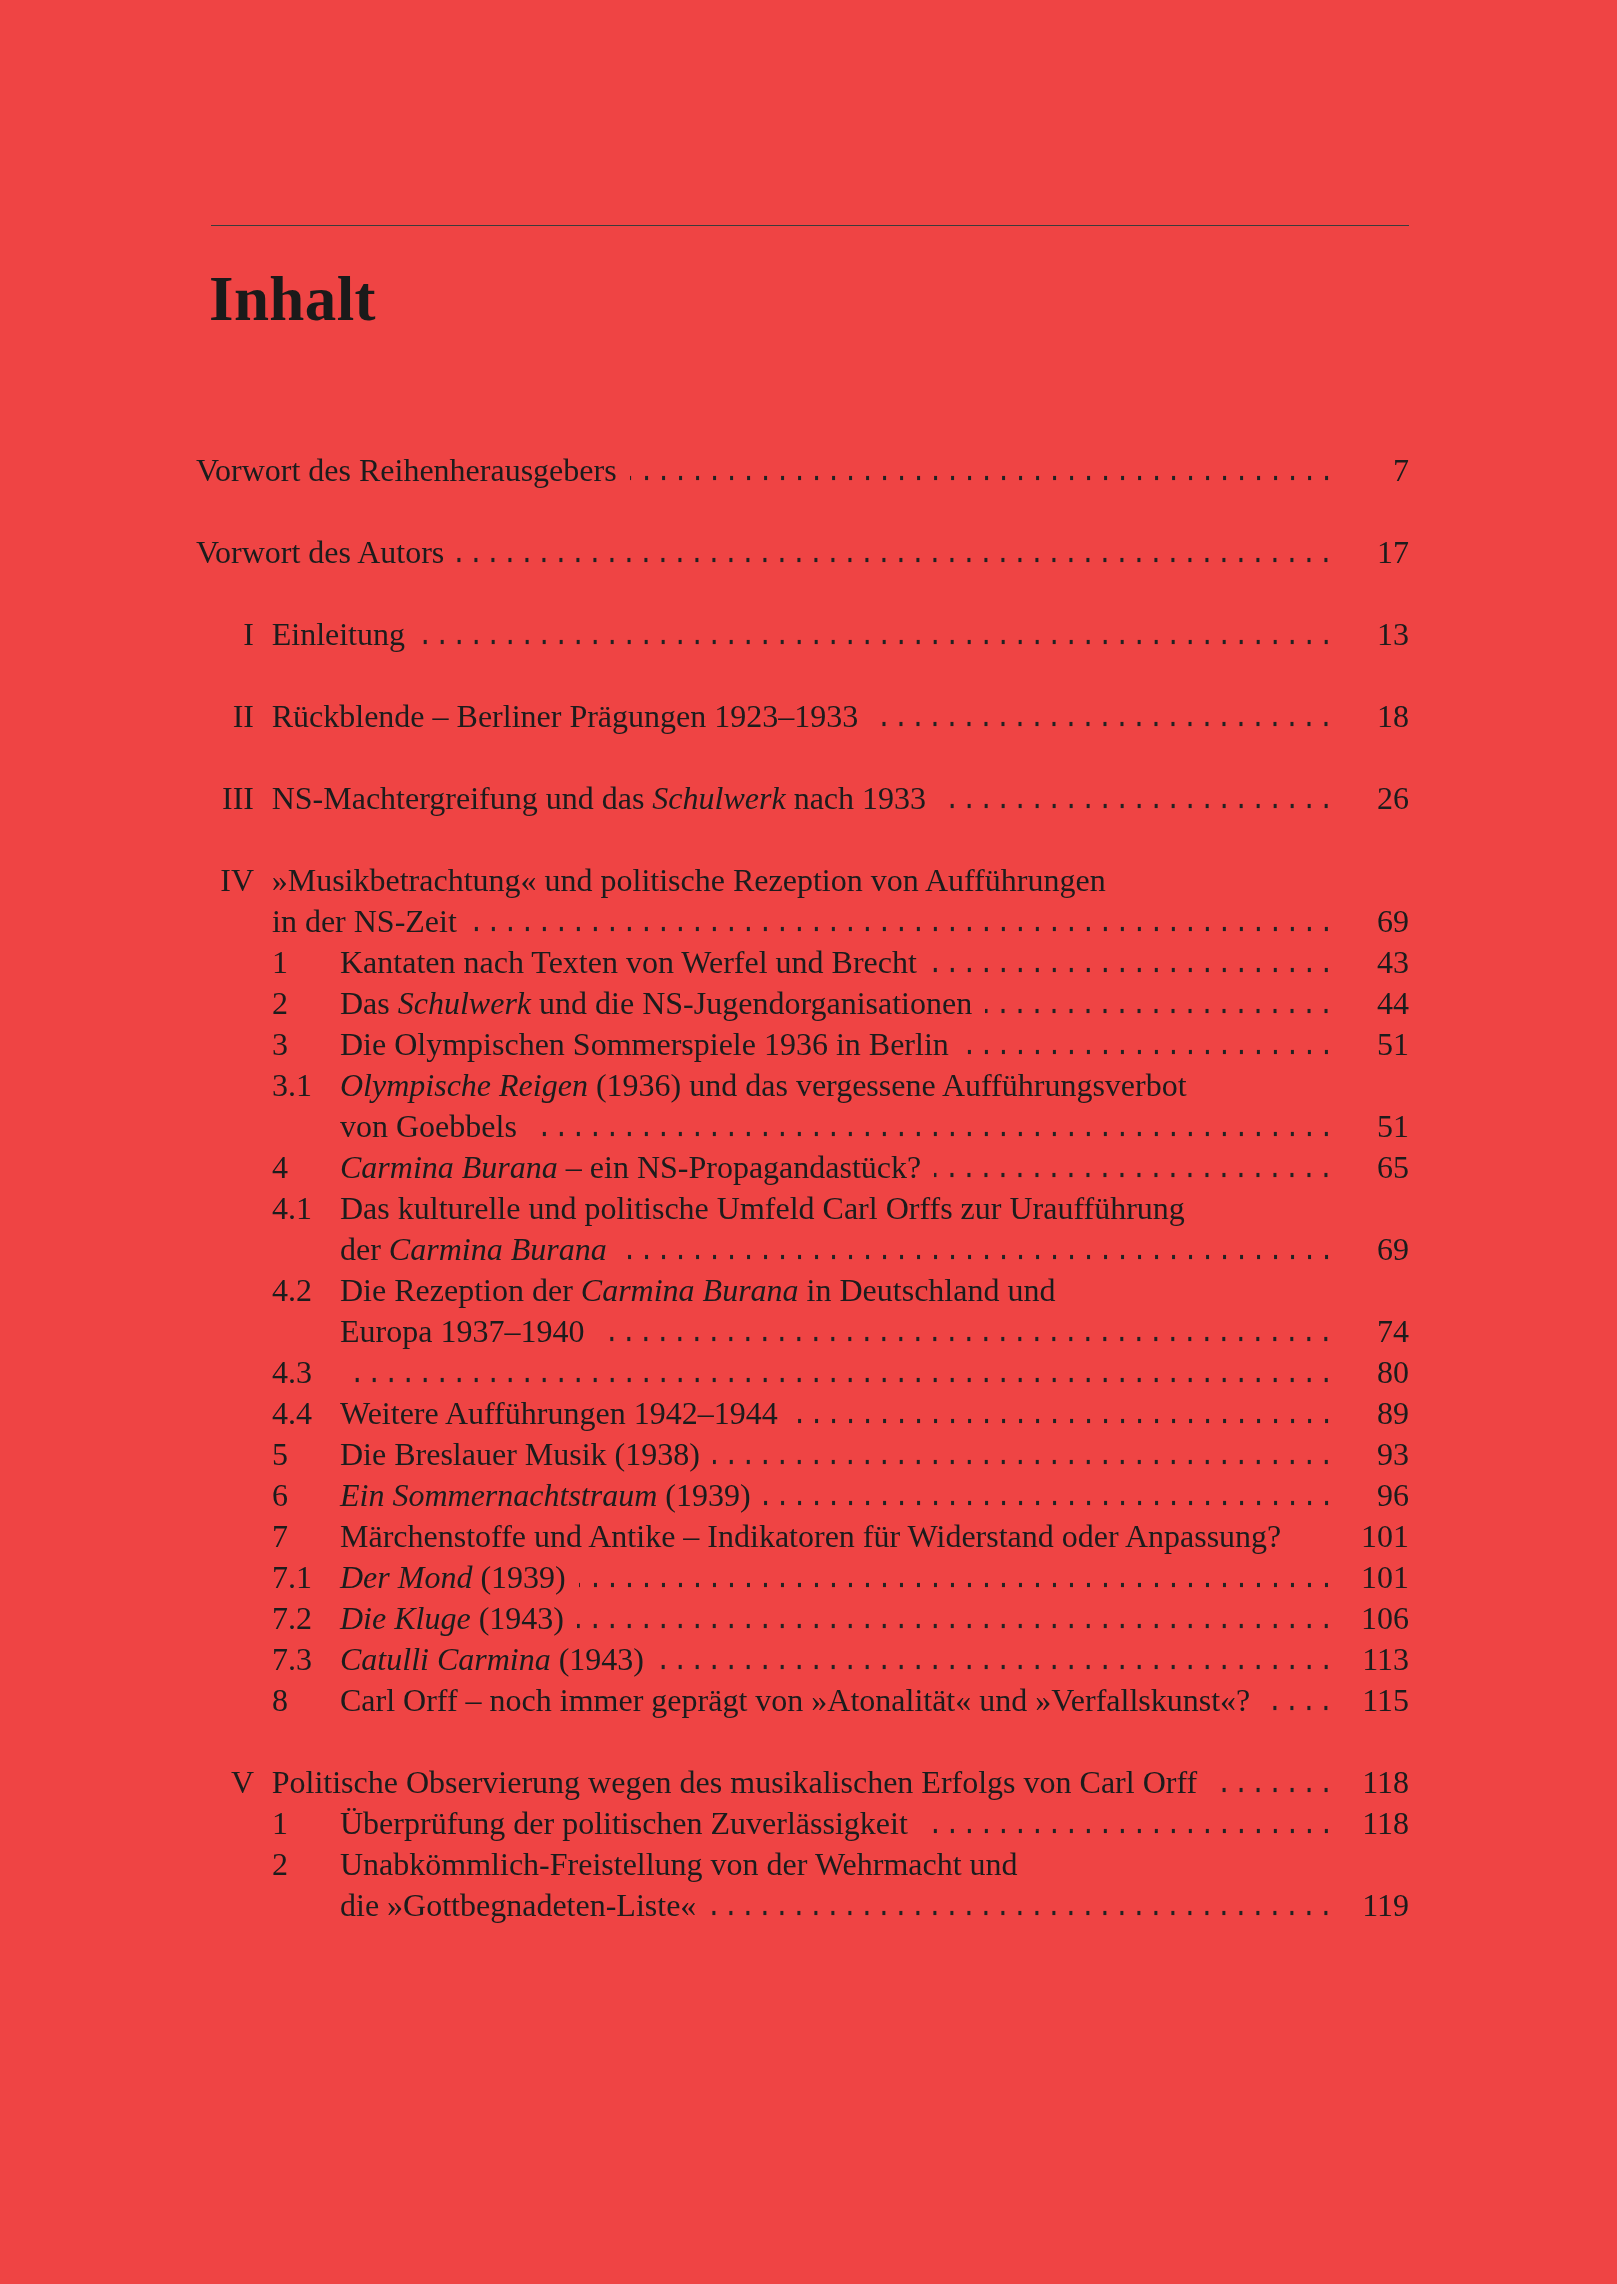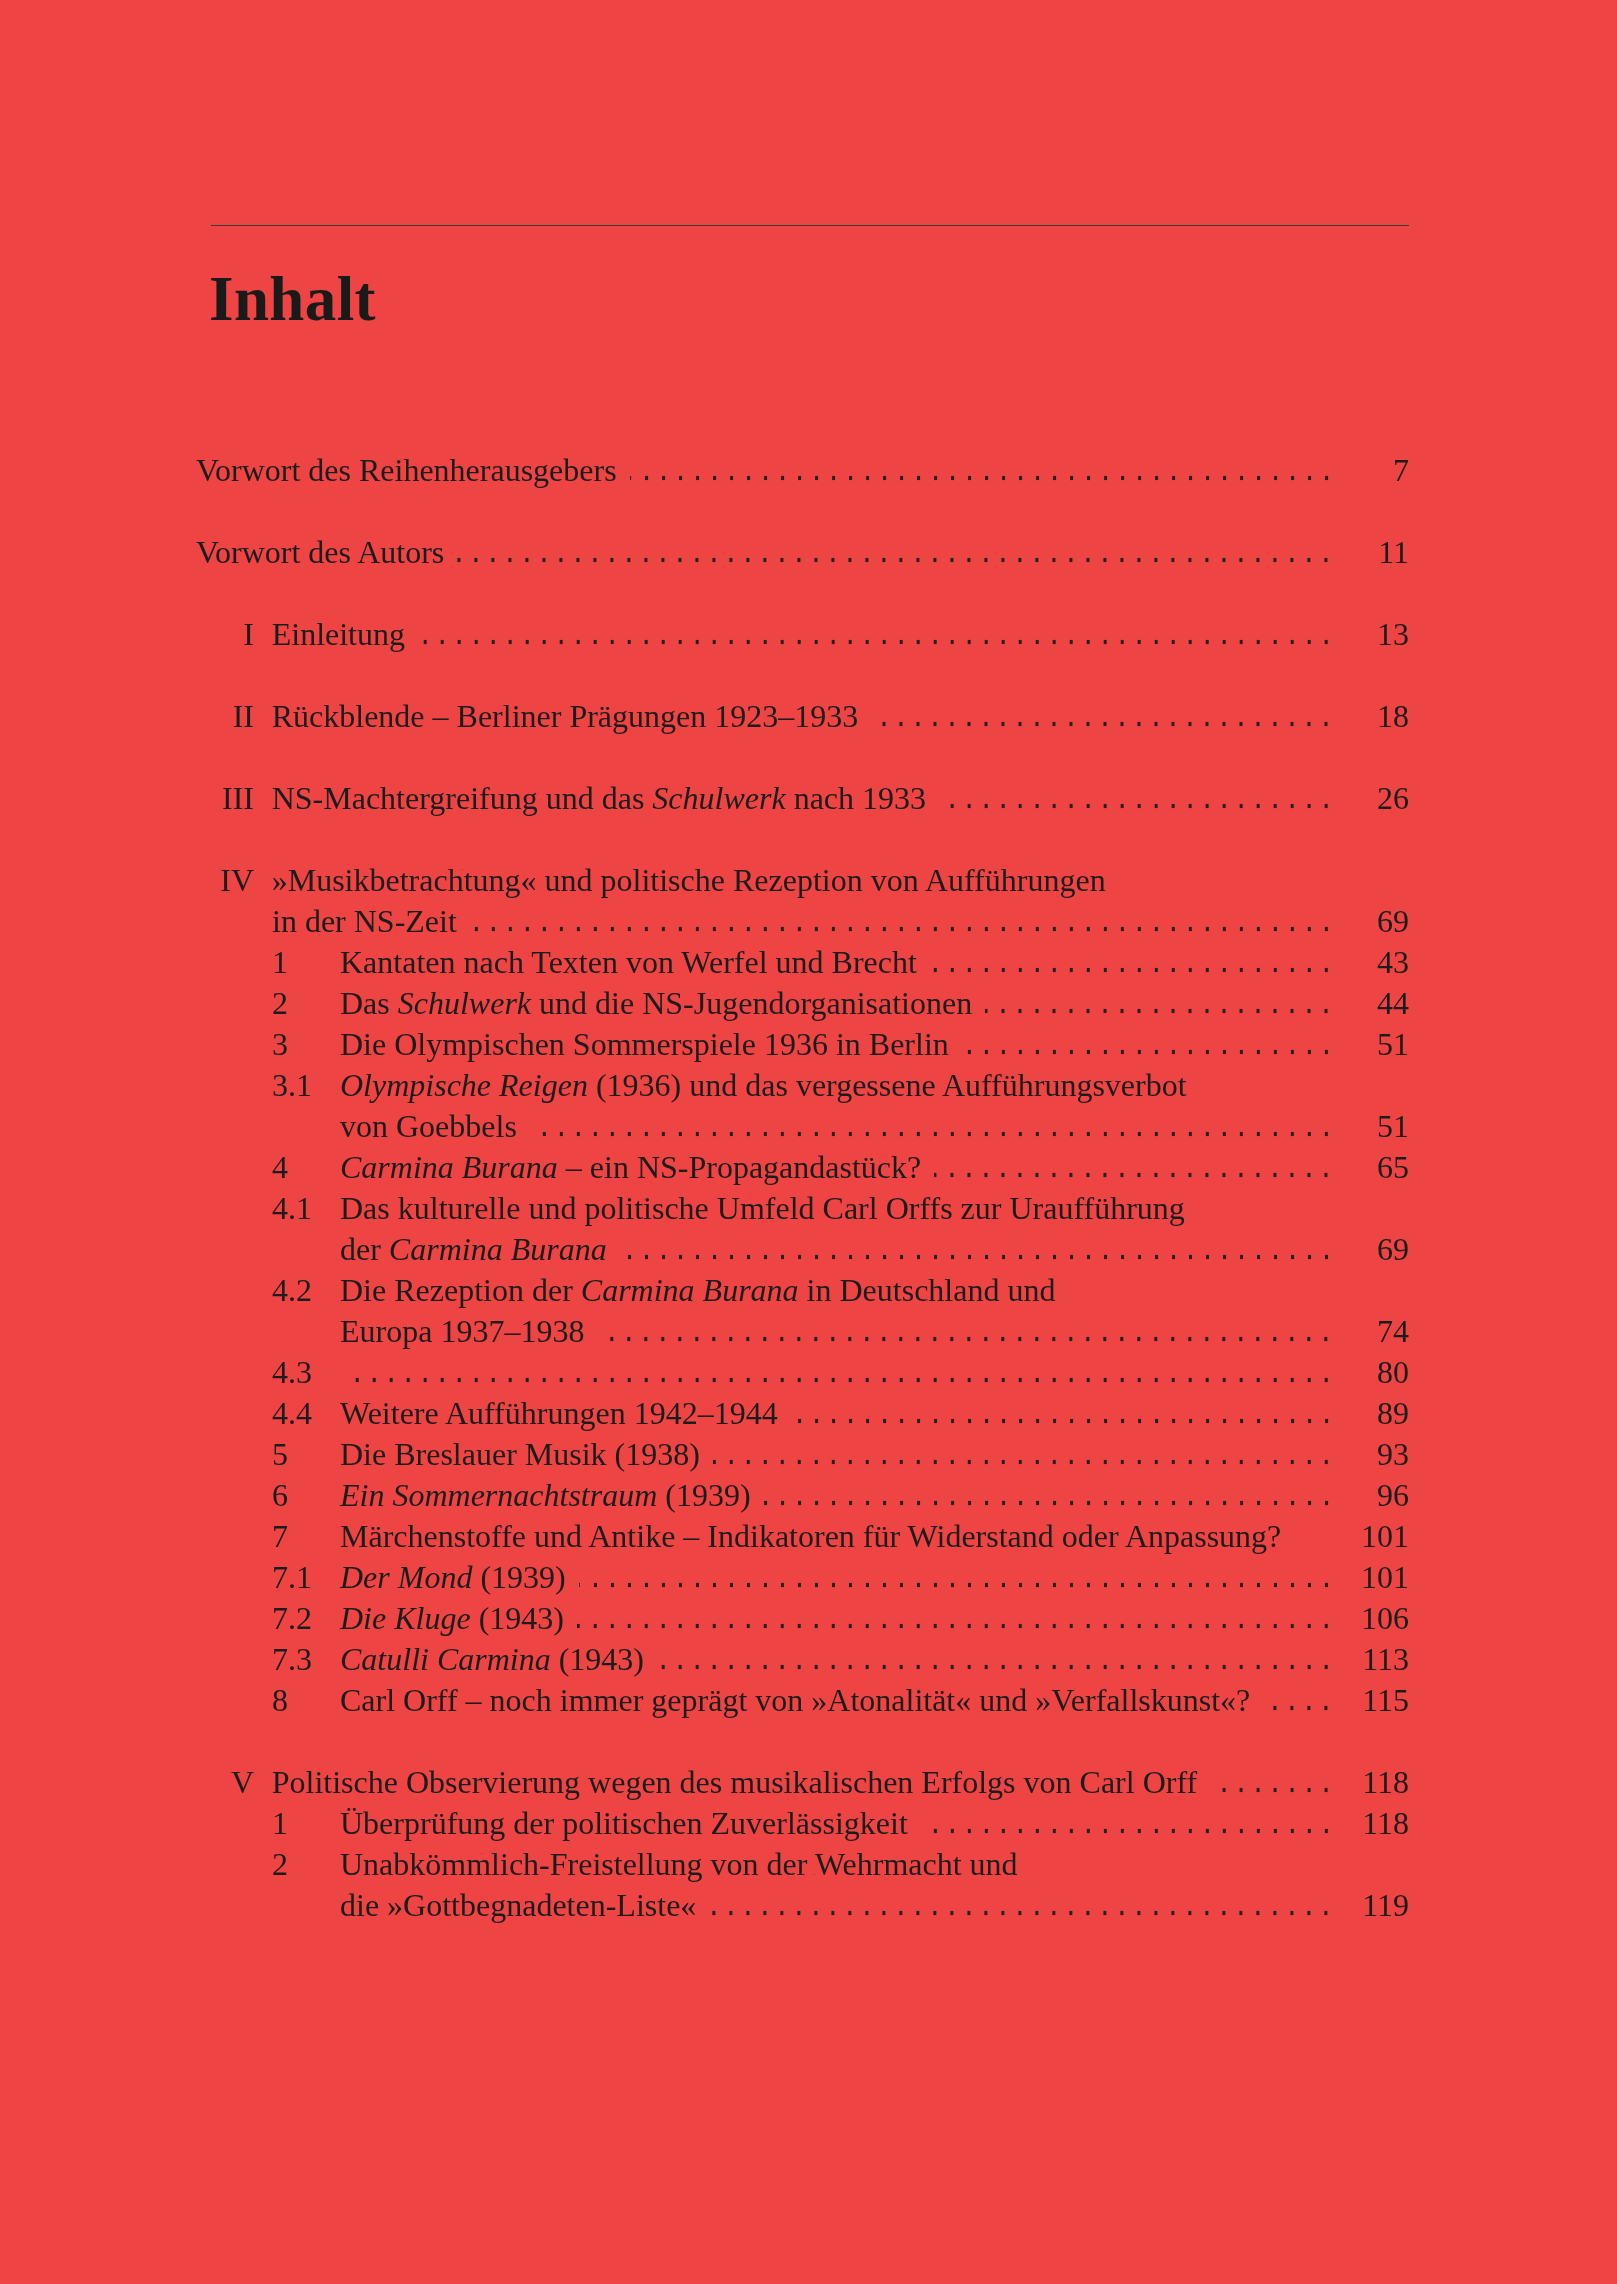--- a/index.html
+++ b/index.html
@@ -65,21 +65,21 @@
   <h1 class="title">Inhalt</h1>
   <div class="toc">
       <div class="row lvl-top">
         <span class="txt"><span>Vorwort des Reihenherausgebers</span></span>
         <span class="leader"></span>
         <span class="pg">7</span>
       </div>
       <div class="row lvl-top gw">
         <span class="txt"><span>Vorwort des Autors</span></span>
         <span class="leader"></span>
-        <span class="pg">11</span>
+        <span class="pg">17</span>
       </div>
       <div class="row lvl-part gw">
         <span class="num">I</span>
         <span class="txt"><span>Einleitung</span></span>
         <span class="leader"></span>
         <span class="pg">13</span>
       </div>
       <div class="row lvl-part gw">
         <span class="num">II</span>
         <span class="txt"><span>Rückblende – Berliner Prägungen 1923–1933</span></span>
@@ -141,21 +141,21 @@
       <div class="row lvl-sub-cont">
         <span class="txt"><span>der </span><span class="it">Carmina Burana</span></span>
         <span class="leader"></span>
         <span class="pg">69</span>
       </div>
       <div class="row lvl-sub">
         <span class="num">4.2</span>
         <span class="txt"><span>Die Rezeption der </span><span class="it">Carmina Burana</span><span> in Deutschland und</span></span>
       </div>
       <div class="row lvl-sub-cont">
-        <span class="txt"><span>Europa 1937–1938</span></span>
+        <span class="txt"><span>Europa 1937–1940</span></span>
         <span class="leader"></span>
         <span class="pg">74</span>
       </div>
       <div class="row lvl-sub">
         <span class="num">4.3</span>
         <span class="leader"></span>
         <span class="pg">80</span>
       </div>
       <div class="row lvl-sub">
         <span class="num">4.4</span>

